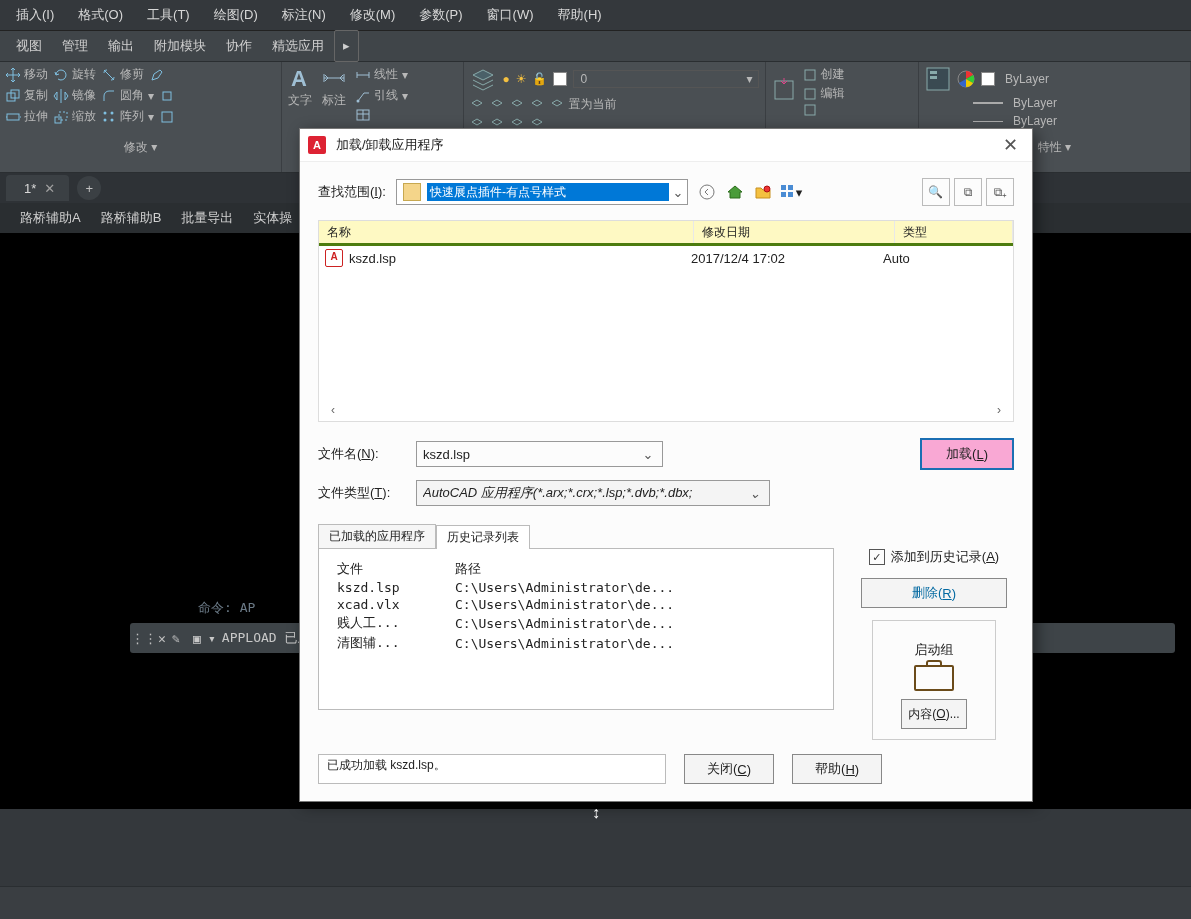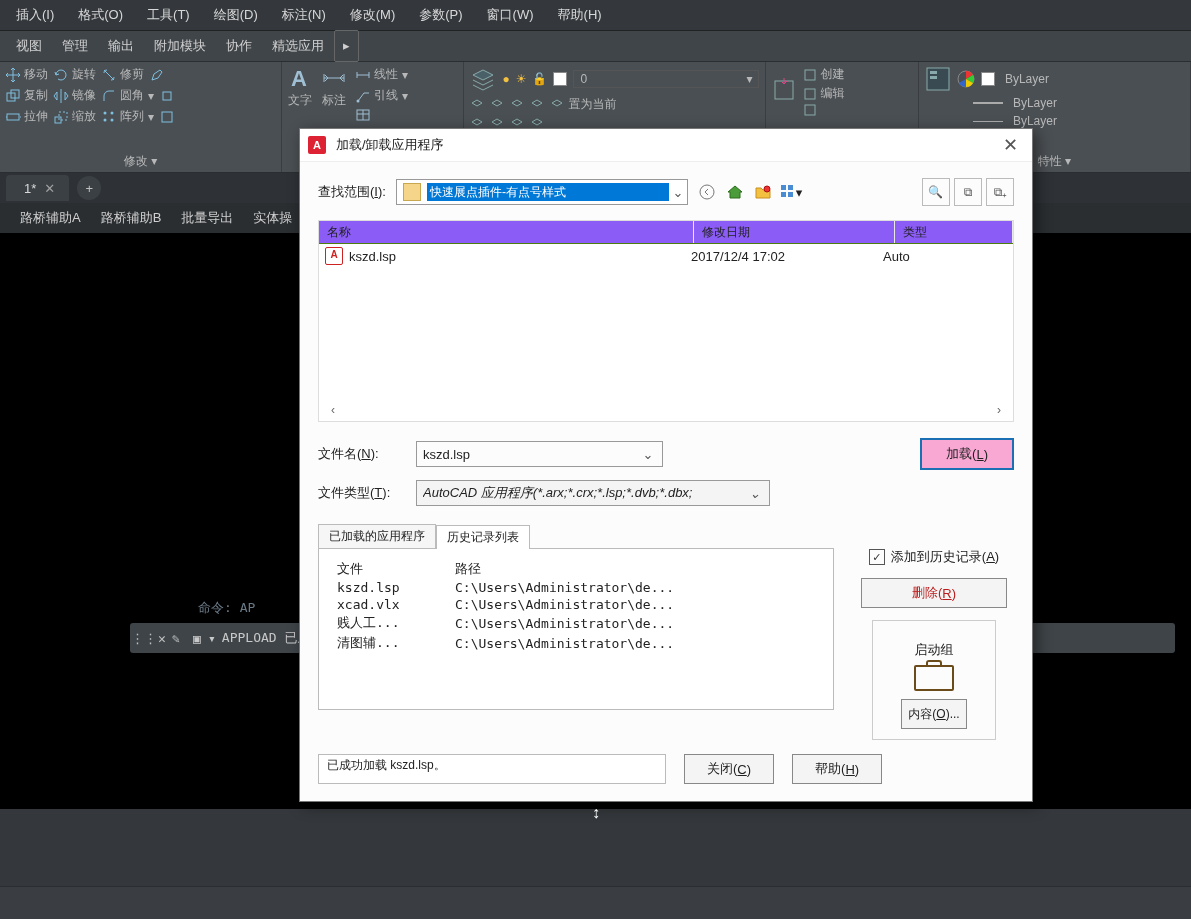--- a/index.html
+++ b/index.html
@@ -1,21 +1,21 @@
 <!DOCTYPE html>
 <html><head>
 <meta charset="utf-8">
 <style>
 html,body{margin:0;padding:0;width:1191px;height:919px;background:#34383c;font-family:"Microsoft YaHei","Segoe UI",sans-serif;font-size:13px;color:#c8c8c8;overflow:hidden;}
 .menubar{height:30px;background:#34383c;display:flex;align-items:center;padding:0 4px;border-bottom:1px solid #222;}
 .menubar span{padding:0 12px;color:#d8d8d8;line-height:30px;cursor:default;}
 .ribbonbar{height:30px;background:#404549;display:flex;align-items:center;padding:0 6px;border-bottom:1px solid #2a2e31;}
 .ribbonbar span{padding:0 10px;color:#d0d0d0;line-height:30px;}
 .ribbon{height:110px;background:#4a4f53;display:flex;border-bottom:1px solid #2a2e31;}
-.panel{border-right:1px solid #3a3e42;display:flex;flex-direction:column;justify-content:space-between;padding:4px 6px 2px;}
+.panel{border-right:1px solid #3a3e42;display:flex;flex-direction:column;justify-content:space-between;padding:4px 6px 16px;}
 .panel .rows{flex:1;}
 .panel .row{display:flex;gap:6px;margin-bottom:4px;align-items:center;white-space:nowrap;}
 .ptitle{text-align:center;color:#b8b8b8;font-size:12px;}
 .ic{display:inline-flex;align-items:center;gap:4px;color:#b8b8b8;font-size:12px;}
 .ic svg{flex:none;}
 .docbar{height:30px;background:#2e3236;display:flex;align-items:center;}
 .tab{height:26px;background:#3b4044;color:#d8d8d8;padding:0 14px 0 18px;display:flex;align-items:center;gap:8px;border-radius:4px 4px 0 0;margin-left:6px;}
 .tab .cx{color:#a0a0a0;}
 .addtab{width:24px;height:24px;background:#3b4044;border-radius:50%;color:#c0c0c0;display:flex;align-items:center;justify-content:center;margin-left:8px;}
 .subbar{height:30px;background:#2a2e31;display:flex;align-items:center;padding-left:12px;gap:4px;color:#d0d0d0;}
@@ -39,32 +39,32 @@
 .under{text-decoration:underline;}
 .combo{flex:1;height:24px;border:1px solid #999;background:#fff;display:flex;align-items:center;max-width:290px;}
 .combo .fico{width:16px;height:16px;background:#f4d58a;margin:0 6px;border:1px solid #c7a850;}
 .combo .sel{flex:1;height:18px;line-height:18px;background:#0078d7;color:#fff;padding:0 3px;font-size:12px;}
 .combo .dd{width:18px;text-align:center;color:#555;}
 .navicons{display:flex;gap:10px;align-items:center;}
 .navicons span{width:18px;height:18px;display:inline-flex;align-items:center;justify-content:center;}
 .tbicons{display:flex;gap:4px;margin-left:auto;}
 .tbicons span{width:26px;height:26px;border:1px solid #bbb;display:inline-flex;align-items:center;justify-content:center;color:#555;font-size:12px;}
 .filelist{flex:none;height:200px;border:1px solid #ddd;position:relative;background:#fff;}
-.flhdr{height:22px;background:#8b5cf6;display:flex;font-size:12px;border-bottom:1px solid #4d7c0f;}
+.flhdr{height:22px;background:#fef9c3;display:flex;font-size:12px;border-bottom:3px solid #4d7c0f;}
 .flhdr div{border-right:1px solid #e8e8e8;padding:3px 8px;}
 .flrow{height:24px;display:flex;align-items:center;font-size:13px;}
 .flrow .n{display:flex;align-items:center;gap:6px;padding-left:6px;}
 .flrow .aico2{width:16px;height:16px;background:#fff;border:1px solid #c22;color:#c22;font-size:10px;font-weight:bold;text-align:center;line-height:14px;border-radius:2px;}
 .flfooter{position:absolute;bottom:4px;left:0;right:0;display:flex;justify-content:space-between;padding:0 12px;color:#666;font-size:12px;}
 .fn-row{display:flex;align-items:center;gap:12px;margin-top:16px;}
 .fn-row .txt{flex:1;max-width:340px;height:24px;border:1px solid #999;padding:0 6px;display:flex;align-items:center;font-size:13px;}
 .fn-row .dd{width:16px;color:#555;text-align:center;}
 .btn{height:28px;padding:0 22px;border:1px solid #888;background:#f4f4f4;display:inline-flex;align-items:center;justify-content:center;font-size:13px;}
 .btn.primary{border:2px solid #1b6fb3;background:#f9a8d4;padding:0 24px;}
-.btn.disabled{color:#b91c1c;}
+.btn.disabled{color:#0369a1;}
 .tabset{display:flex;margin-top:18px;}
 .tabset .t{border:1px solid #bbb;background:#f6f6f6;padding:3px 10px;font-size:12px;border-bottom:none;}
 .tabset .t.active{background:#fff;position:relative;top:1px;}
 .split{display:flex;gap:20px;}
 .histbox{flex:1;border:1px solid #bbb;background:#fff;height:140px;padding:10px 14px;font-family:SimSun,monospace;font-size:13px;color:#222;}
 .histbox table{border-collapse:collapse;width:100%;}
 .histbox td{padding:1px 4px;white-space:nowrap;overflow:hidden;}
 .right-col{width:160px;display:flex;flex-direction:column;gap:12px;align-items:center;}
 .chk{display:flex;align-items:center;gap:6px;font-size:13px;}
 .chk .box{width:14px;height:14px;border:1px solid #555;display:inline-flex;align-items:center;justify-content:center;font-size:11px;color:#333;}

